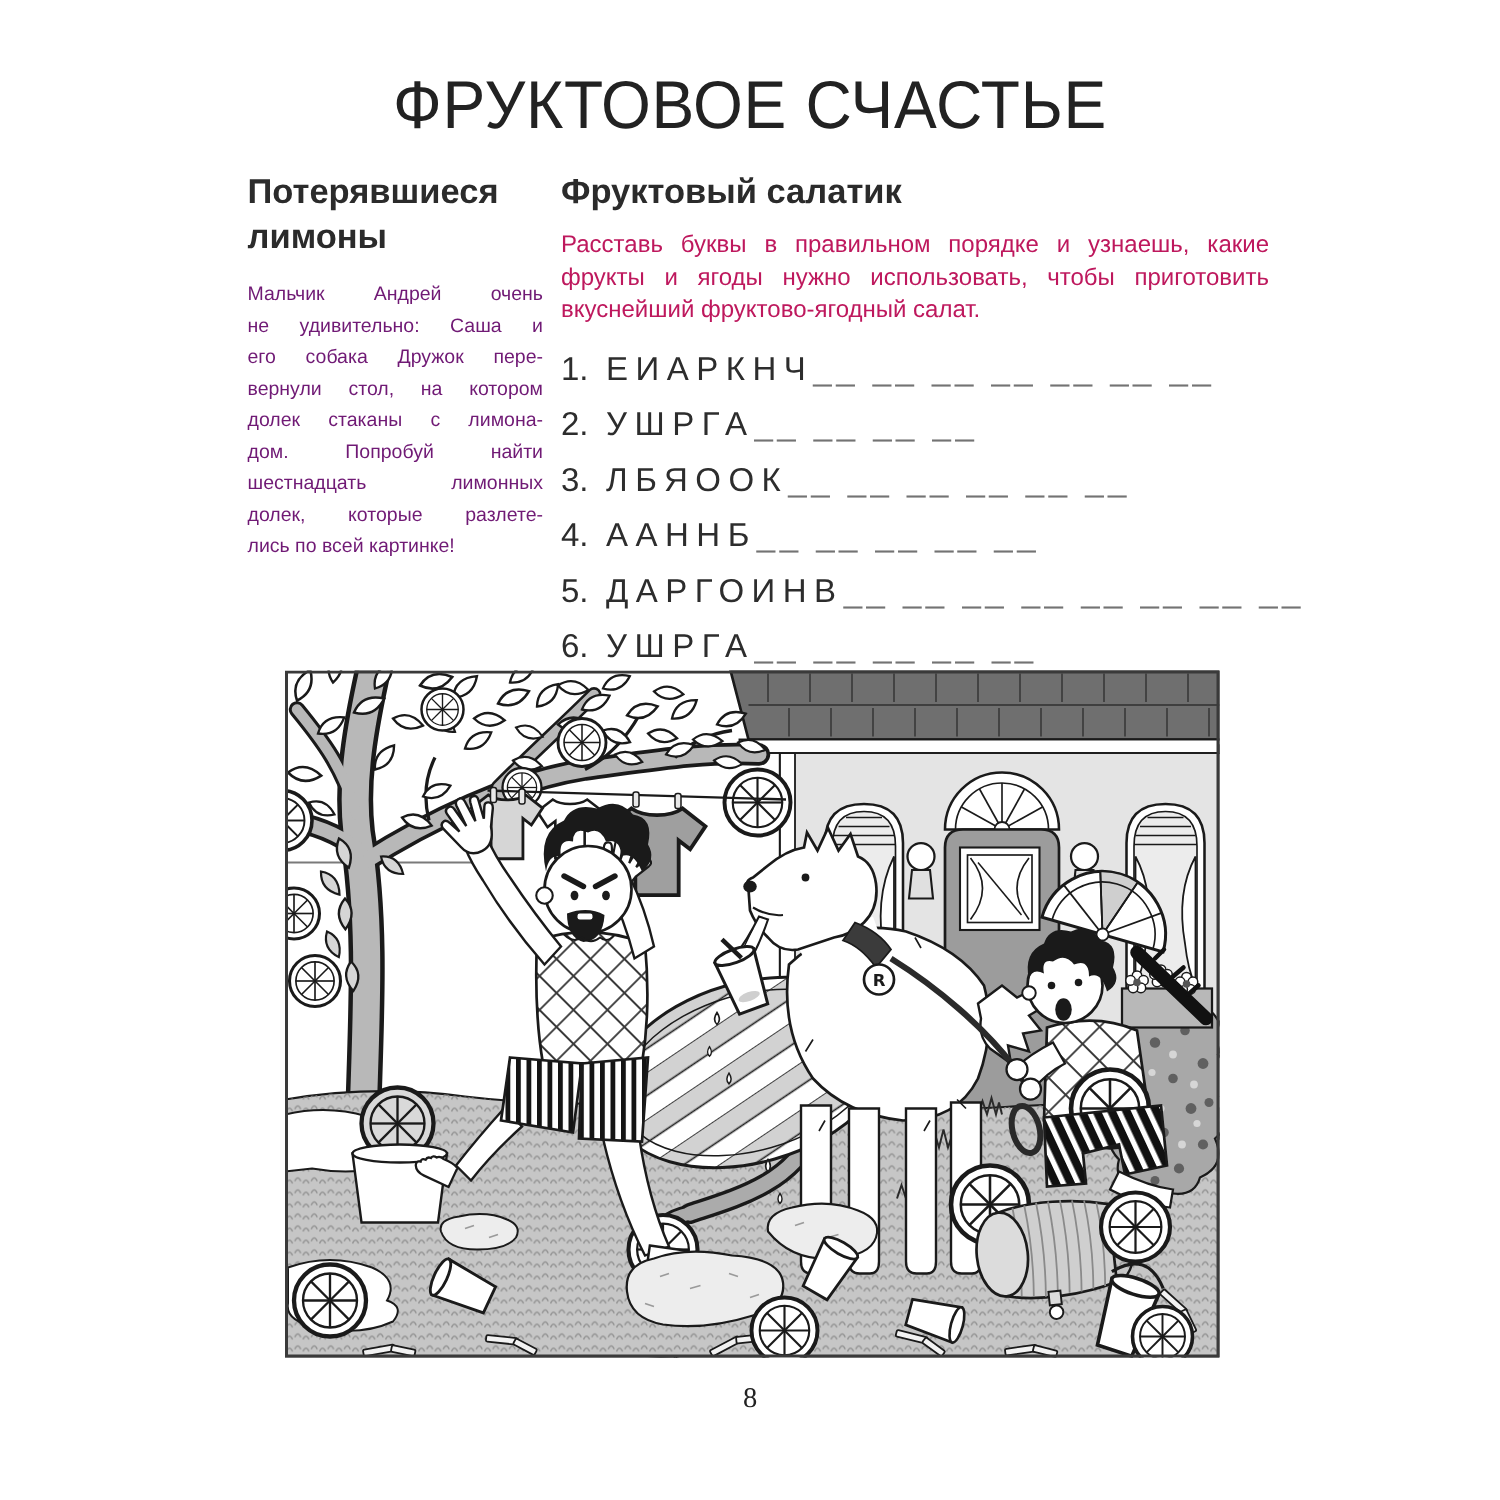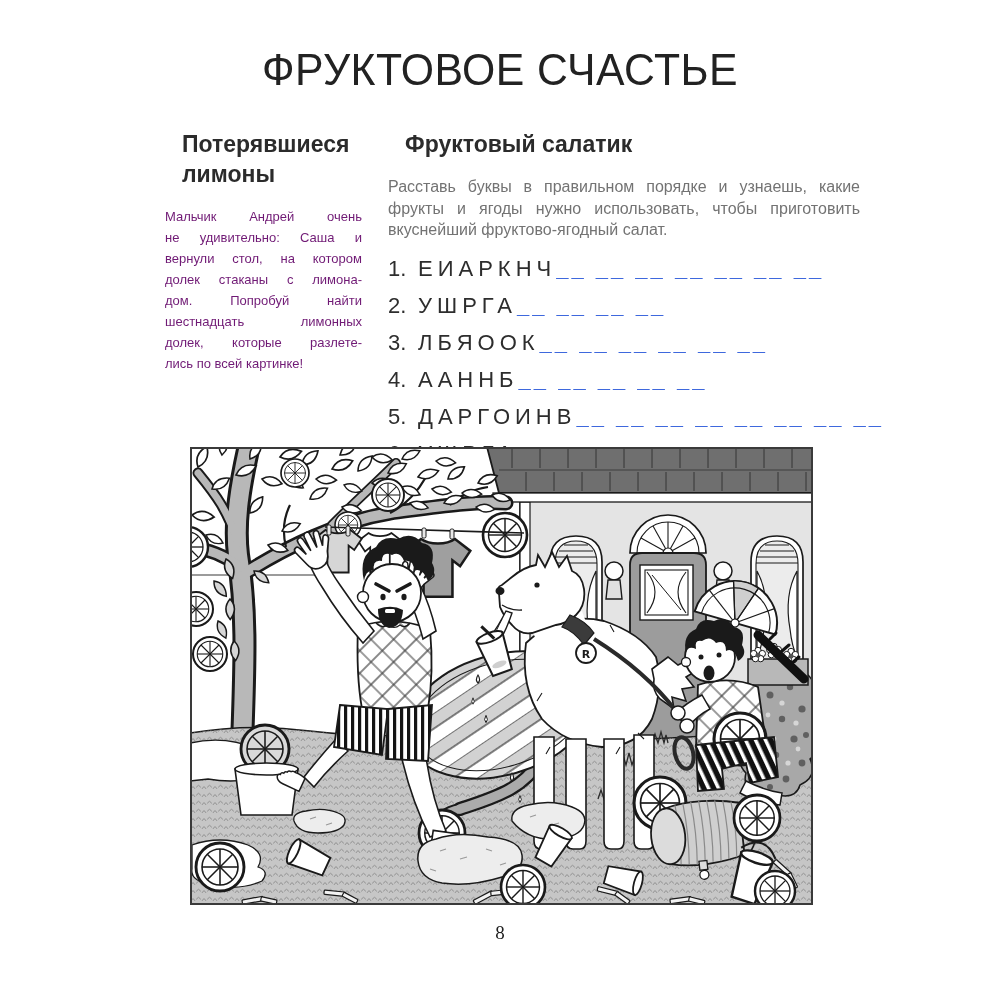--- a/index.html
+++ b/index.html
@@ -2,48 +2,49 @@
 <html><head>
 <meta charset="utf-8">
 <style>
   html,body{margin:0;padding:0;background:#fff;}
   .page{position:relative;width:1000px;height:1000px;background:#fff;overflow:hidden;
         font-family:"Liberation Sans",sans-serif;color:#2e2e2e;padding-left:37px;}
   .title{position:absolute;top:44px;left:0;width:1000px;text-align:center;
          font-size:45px;font-weight:500;color:#222;letter-spacing:.5px;
          transform:scaleX(.95);transform-origin:center;}
   .col-left{position:absolute;left:165px;top:112px;width:197px;}
-  .col-right{position:absolute;left:388px;top:112px;width:472px;}
-  h2{margin:17px;font-size:23px;line-height:30px;font-weight:bold;color:#2b2b2b;}
+  .col-right{position:absolute;left:374px;top:112px;width:472px;}
+  h2{margin:0;font-size:23px;line-height:30px;font-weight:bold;color:#2b2b2b;}
   .para{margin-top:13px;font-size:13px;line-height:21px;color:#701a75;}
-  .para2{margin-top:11px;font-size:16px;line-height:21.5px;color:#737373;}
+  .para2{margin-top:11px;font-size:16px;line-height:21.5px;color:#be185d;}
   .jline{text-align:justify;text-align-last:justify;}
   .jline.last{text-align-last:left;}
   .puzzle{list-style:none;margin:15px 0 0;padding:0;font-size:22px;color:#2d2d2d;}
   .puzzle li{height:37px;display:flex;align-items:baseline;}
   .num{flex:0 0 30px;}
   .letters{letter-spacing:5px;white-space:nowrap;}
-  .blanks{letter-spacing:3px;white-space:nowrap;color:#1d4ed8;font-weight:bold;}
+  .blanks{letter-spacing:3px;white-space:nowrap;color:#737373;}
   .figure{position:absolute;left:190px;top:447px;width:623px;height:458px;margin:0;}
   .figure svg{display:block;}
   .pageno{position:absolute;top:922px;left:0;width:1000px;text-align:center;
            font-family:"Liberation Serif",serif;font-size:19px;color:#222;}
 </style>
 </head>
 <body>
 
 <div class="page">
 
   <div class="title">ФРУКТОВОЕ СЧАСТЬЕ</div>
 
   <section class="col-left">
     <h2>Потерявшиеся лимоны</h2>
     <div class="para">
       <div class="jline">Мальчик Андрей очень</div>
       <div class="jline">не удивительно: Саша и</div>
+      <div class="jline">его собака Дружок пере-</div>
       <div class="jline">вернули стол, на котором</div>
       <div class="jline">долек стаканы с лимона-</div>
       <div class="jline">дом. Попробуй найти</div>
       <div class="jline">шестнадцать лимонных</div>
       <div class="jline">долек, которые разлете-</div>
       <div class="jline last">лись по всей картинке!</div>
     </div>
   </section>
 
   <section class="col-right">

